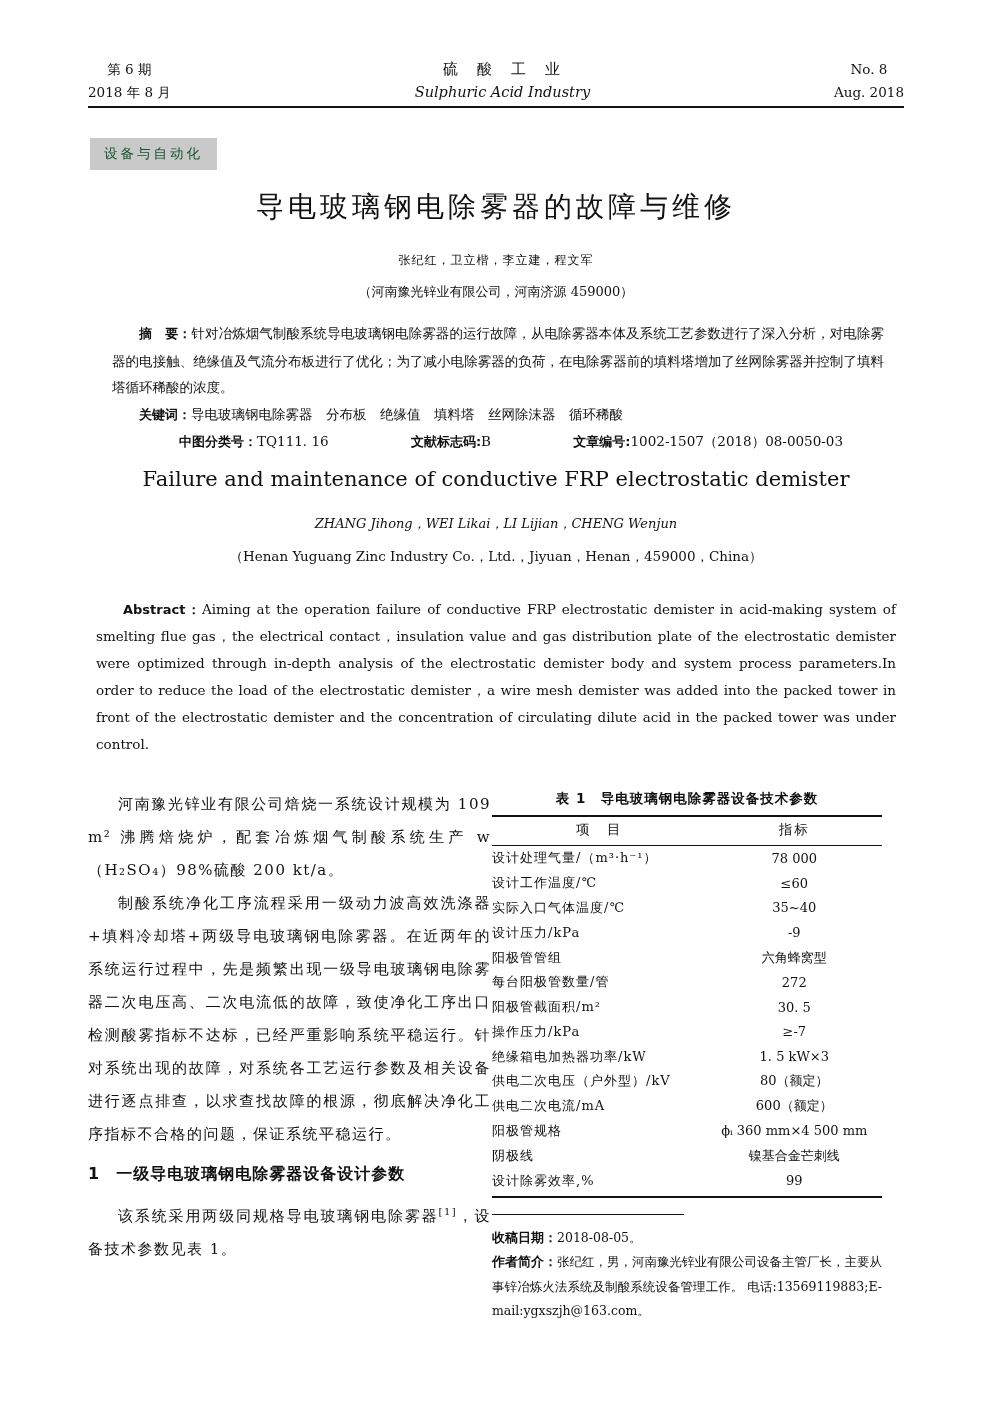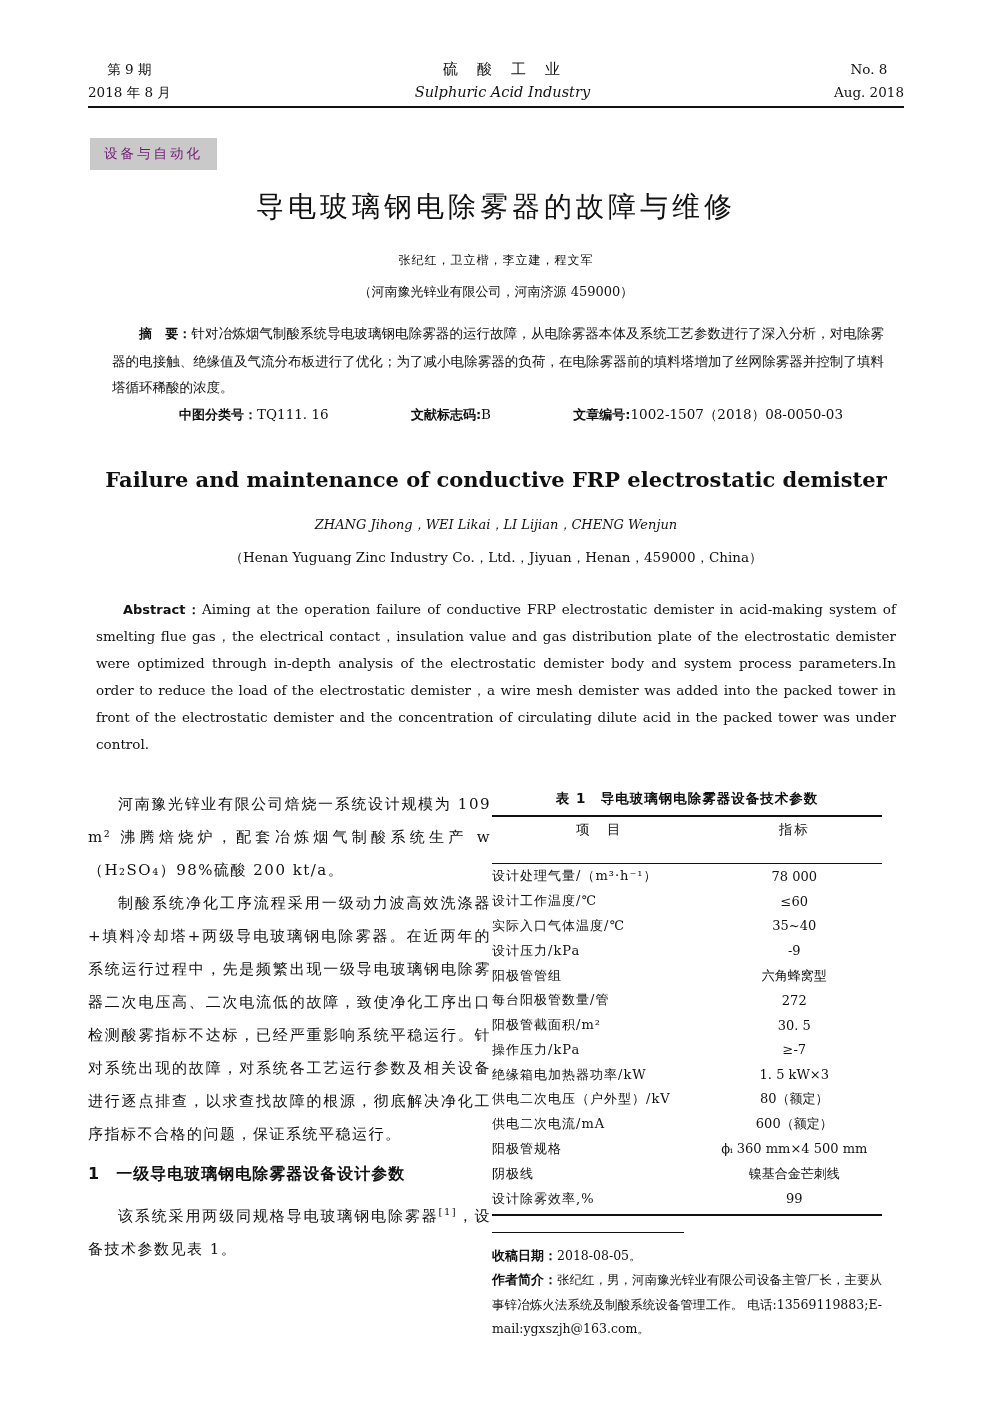--- a/index.html
+++ b/index.html
@@ -8,41 +8,41 @@
 
   
   .jheader{position:absolute;top:58px;left:88px;width:816px;height:48px;
            display:flex;justify-content:space-between;align-items:flex-start;
            border-bottom:2px solid #111;font-size:13.5px;line-height:23px;}
   .jh-block{text-align:center;}
   .journal-cn{font-size:15px;letter-spacing:2px;}
   .journal-en{font-style:italic;font-size:14.5px;}
 
   
-  .tag{position:absolute;top:138px;left:90px;background:#c9c9c9;color:#701a75;
+  .tag{position:absolute;top:138px;left:90px;background:#c9c9c9;color:#14532d;
        font-size:13.5px;padding:7px 14px;letter-spacing:3px;}
 
   
   .article-title{position:absolute;top:188px;left:0;width:100%;text-align:center;
                  font-size:28px;letter-spacing:4px;}
   .article-authors{position:absolute;top:252px;left:0;width:100%;text-align:center;
                    font-size:12px;letter-spacing:1px;}
   .article-affil{position:absolute;top:283px;left:0;width:100%;text-align:center;font-size:13px;}
 
   
   .cn-abstract{position:absolute;top:320px;left:112px;width:772px;
                font-size:13.5px;line-height:26.5px;text-align:justify;}
   .cn-abstract p{margin:0;text-indent:2em;}
   .lab{font-weight:bold;font-family:"DejaVu Sans","Liberation Sans",sans-serif;font-size:13px;}
   .meta-line span.meta-pair{margin-right:38px;white-space:nowrap;padding-left:40px;}
   .meta-line span.meta-pair:last-child{margin-right:0;}
 
   
   .en-head{position:absolute;top:467px;left:0;width:100%;text-align:center;}
-  .en-title{font-size:21px;font-weight:bold;margin:0;}
+  .en-title{font-size:21px;font-weight:normal;margin:0;}
   .en-authors{margin-top:24px;font-style:italic;font-size:13px;}
   .en-affil{margin-top:15px;font-size:13.5px;}
 
   .en-abstract{position:absolute;top:588px;left:88px;width:816px;
                font-size:13.5px;line-height:27px;text-align:justify;}
   .en-abstract p{margin:8px;text-indent:2em;}
 
   
   .col-left{position:absolute;top:788px;left:88px;width:403px;}
   .col-right{position:absolute;top:790px;left:492px;width:390px;}
@@ -52,59 +52,60 @@
   .section-h{margin:13px 0 10px 0;font-size:16px;font-weight:bold;
              font-family:"DejaVu Sans","Liberation Sans",sans-serif;letter-spacing:1px;}
   .section-h .sec-no{margin-right:16px;}
   sup.cite{font-size:10px;}
 
   
   .table-title{text-align:center;font-weight:bold;font-size:13.5px;margin:0 0 7px 0;
                font-family:"DejaVu Sans","Liberation Sans",sans-serif;letter-spacing:1px;}
   table.params{width:100%;border-collapse:collapse;}
   table.params thead th{font-weight:normal;border-top:2px solid #111;border-bottom:1px solid #111;
-                        padding:4px 0 24px;font-size:13.5px;letter-spacing:2px;}
+                        padding:4px 0 6px;font-size:13.5px;letter-spacing:2px;}
   table.params tbody td{font-size:13px;padding:3.4px 0;}
   table.params tbody tr:last-child td{border-bottom:2px solid #111;padding-bottom:6px;}
   td.item{text-align:left;padding-left:10px;letter-spacing:1px;}
   td.val{text-align:center;}
 
   
   .footnote{margin-top:16px;}
   .fn-rule{width:192px;border-top:1.5px solid #111;height:0;margin:0 0 11px 0;}
   .footnote p{font-size:12.5px;line-height:24.5px;margin:0;text-align:justify;}
 </style>
 </head>
 <body>
 
 <div class="page">
 
   <div class="jheader">
     <div class="jh-block">
-      <div>第 9 期</div>
+      <div>第 6 期</div>
       <div>2018 年 8 月</div>
     </div>
     <div class="jh-block">
       <div class="journal-cn">硫　酸　工　业</div>
       <div class="journal-en">Sulphuric Acid Industry</div>
     </div>
     <div class="jh-block">
       <div>No. 8</div>
       <div>Aug. 2018</div>
     </div>
   </div>
 
   <div class="tag">设备与自动化</div>
 
   <div class="article-title">导电玻璃钢电除雾器的故障与维修</div>
   <div class="article-authors">张纪红，卫立楷，李立建，程文军</div>
   <div class="article-affil">（河南豫光锌业有限公司，河南济源 459000）</div>
 
   <div class="cn-abstract">
     <p><span class="lab">摘　要：</span><span>针对冶炼烟气制酸系统导电玻璃钢电除雾器的运行故障，从电除雾器本体及系统工艺参数进行了深入分析，对电除雾器的电接触、绝缘值及气流分布板进行了优化；为了减小电除雾器的负荷，在电除雾器前的填料塔增加了丝网除雾器并控制了填料塔循环稀酸的浓度。</span></p>
+    <p><span class="lab">关键词：</span><span>导电玻璃钢电除雾器　分布板　绝缘值　填料塔　丝网除沫器　循环稀酸</span></p>
     <p class="meta-line">
       <span class="meta-pair"><span class="lab">中图分类号：</span><span>TQ111. 16</span></span>
       <span class="meta-pair"><span class="lab">文献标志码:</span><span>B</span></span>
       <span class="meta-pair"><span class="lab">文章编号:</span><span>1002-1507（2018）08-0050-03</span></span>
     </p>
   </div>
 
   <div class="en-head">
     <p class="en-title">Failure and maintenance of conductive FRP electrostatic demister</p>
     <div class="en-authors">ZHANG Jihong，WEI Likai，LI Lijian，CHENG Wenjun</div>

